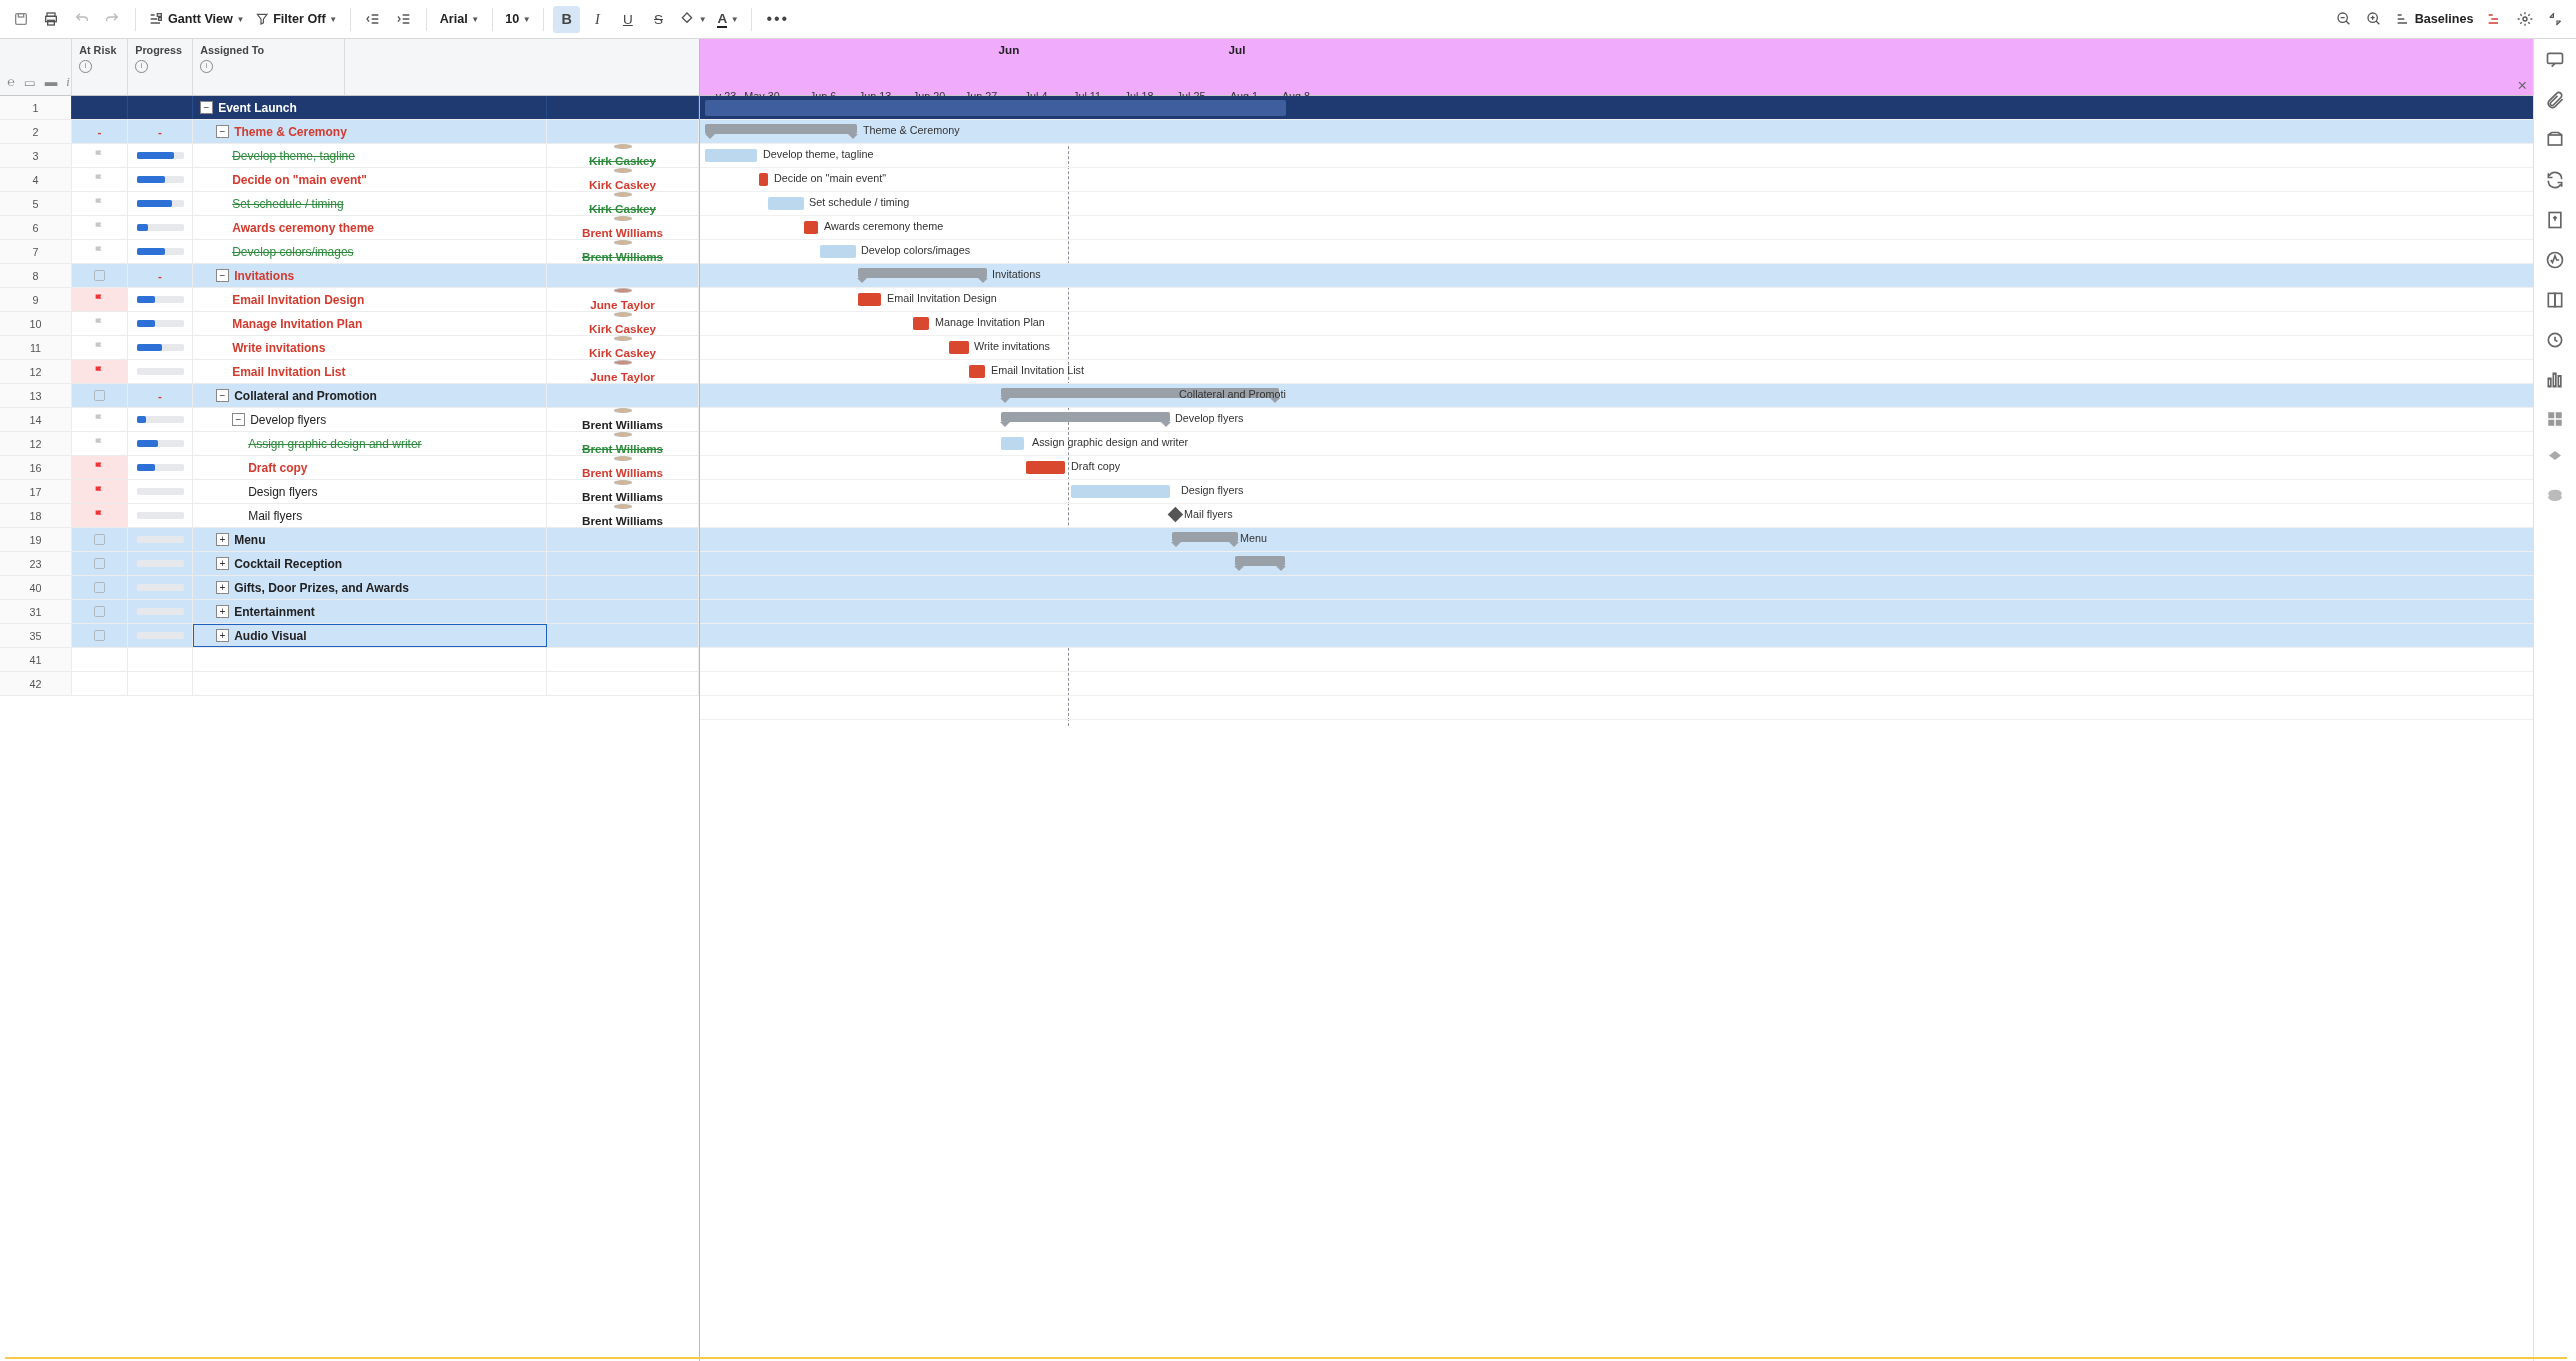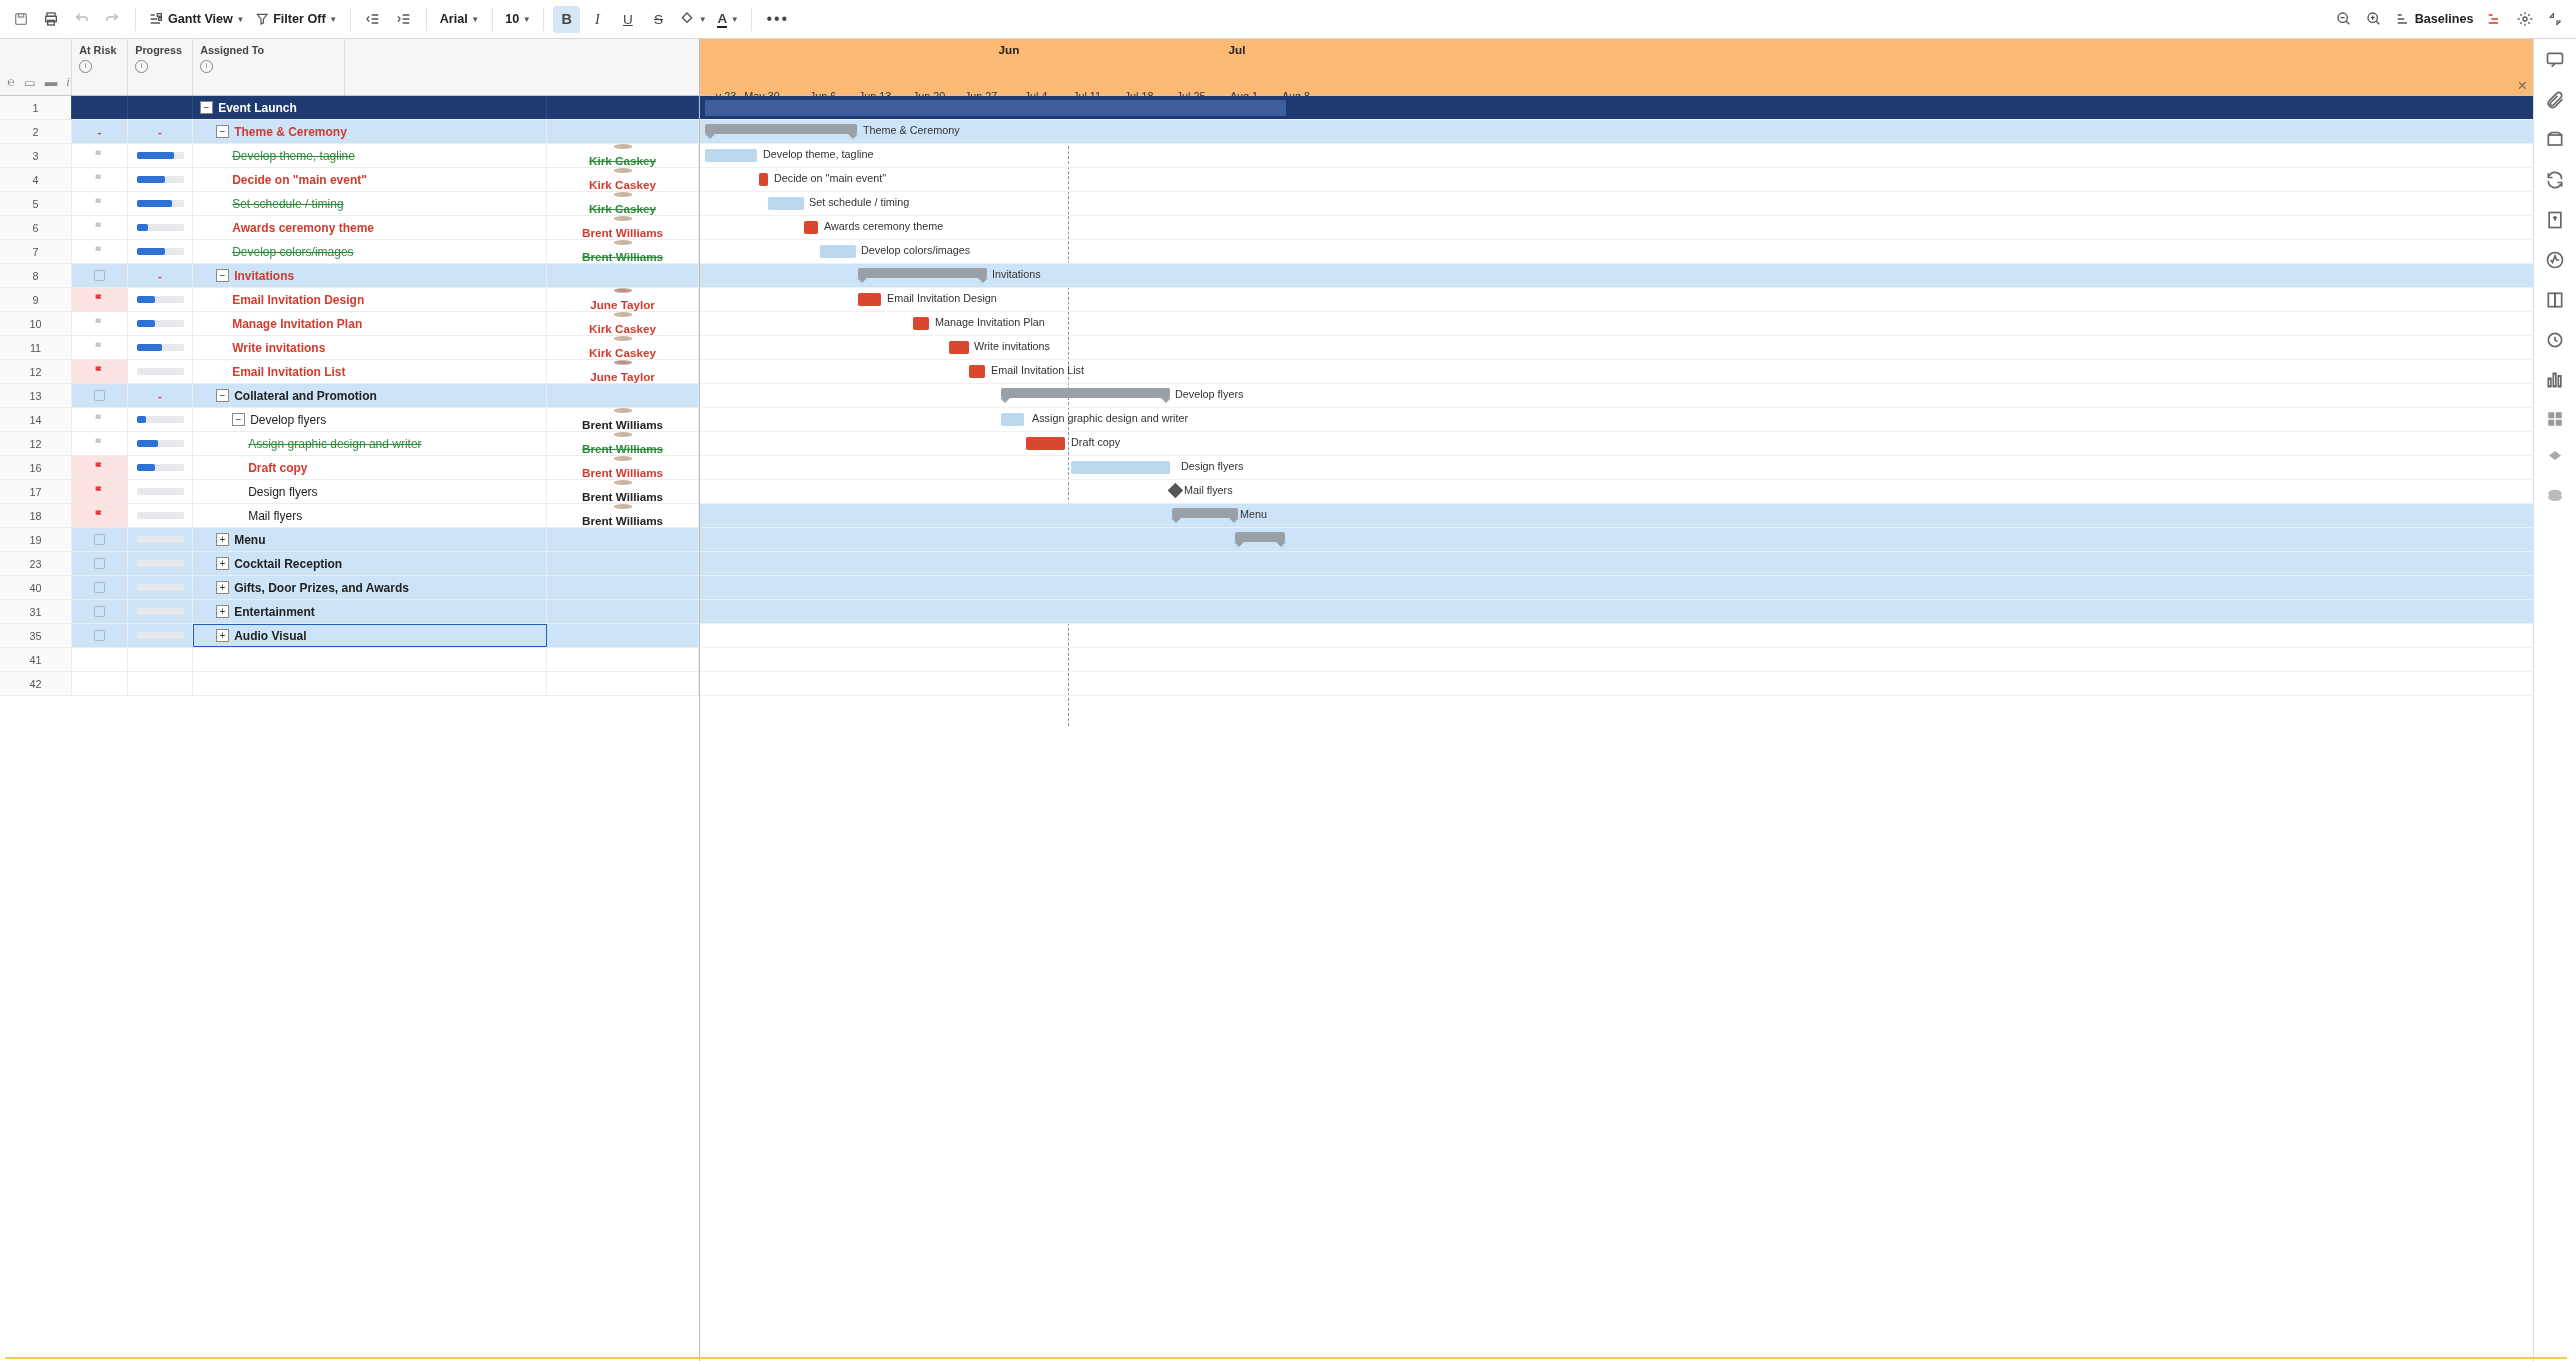--- a/index.html
+++ b/index.html
@@ -77,21 +77,21 @@
 .avatar { width:18px; height:18px; border-radius:50%; background:#d7b38c; display:inline-block; border:0.9px solid #bbb;}
 .avatar.f { background:#c98b7a; }
 .assign-name { font-weight:700; font-size:11.7px; }
 .assign-name.red { color:#d43b2e; }
 .assign-name.green { color:#2e8b3d; text-decoration: line-through; }
 .assign-name.black { color:#222; }
 
 .dash { color:#d43b2e; font-weight:700; }
 
 
-.gantt-header { height: 57px; border-bottom: 0.9px solid #c8c8c8; background:#fdba74; position:relative; }
+.gantt-header { height: 57px; border-bottom: 0.9px solid #c8c8c8; background:#f0abfc; position:relative; }
 .gantt-months { position:absolute; top:3.6px; left:0; right:0; height:18px; display:flex; }
 .gantt-month { font-weight:700; font-size:11.7px; text-align:center; }
 .gantt-days { position:absolute; bottom:5.4px; left:0; right:0; display:flex; }
 .gantt-day { font-size:10.8px; color:#333; text-align:center; }
 .close-x { position:absolute; right:5.4px; bottom:1.8px; font-size:12.6px; color:#666; cursor:pointer; }
 
 .gantt-body { position: relative; }
 .gantt-row { height: 24px; border-bottom: 0.9px solid #f0f0f0; position: relative; }
 .gantt-row.bg-dark { background:#1f3a70; }
 .gantt-row.bg-light { background:#cde3f8; }
@@ -817,20 +817,24 @@
           <span class="bar-label" style="left:235px">Manage Invitation Plan</span>
         </div>
         <div class="gantt-row">
           <div class="bar red" style="left:249px;width:20px"></div>
           <span class="bar-label" style="left:274px">Write invitations</span>
         </div>
         <div class="gantt-row">
           <div class="bar red" style="left:269px;width:16px"></div>
           <span class="bar-label" style="left:291px">Email Invitation List</span>
         </div>
+        <div class="gantt-row bg-light">
+          <div class="bar summary" style="left:301px;width:278px"></div>
+          <span class="bar-label" style="left:479px">Collateral and Promoti</span>
+        </div>
         <div class="gantt-row">
           <div class="bar summary" style="left:301px;width:169px"></div>
           <span class="bar-label" style="left:475px">Develop flyers</span>
         </div>
         <div class="gantt-row">
           <div class="bar blue" style="left:301px;width:23px"></div>
           <span class="bar-label" style="left:332px">Assign graphic design and writer</span>
         </div>
         <div class="gantt-row">
           <div class="bar red" style="left:326px;width:39px"></div>

